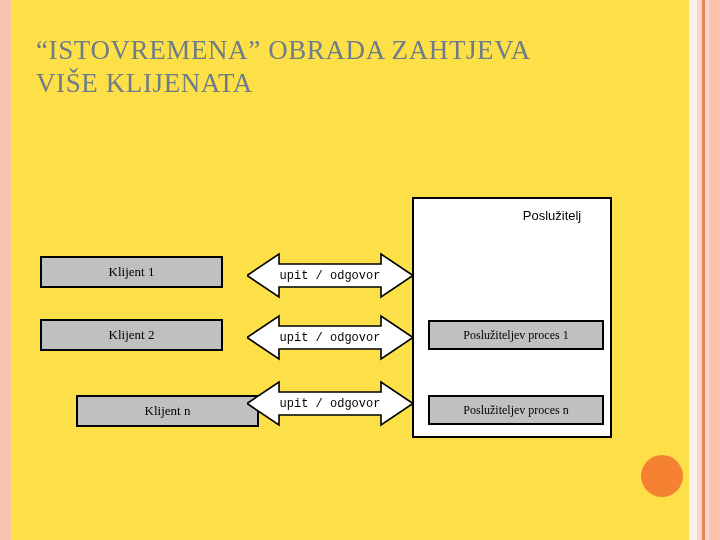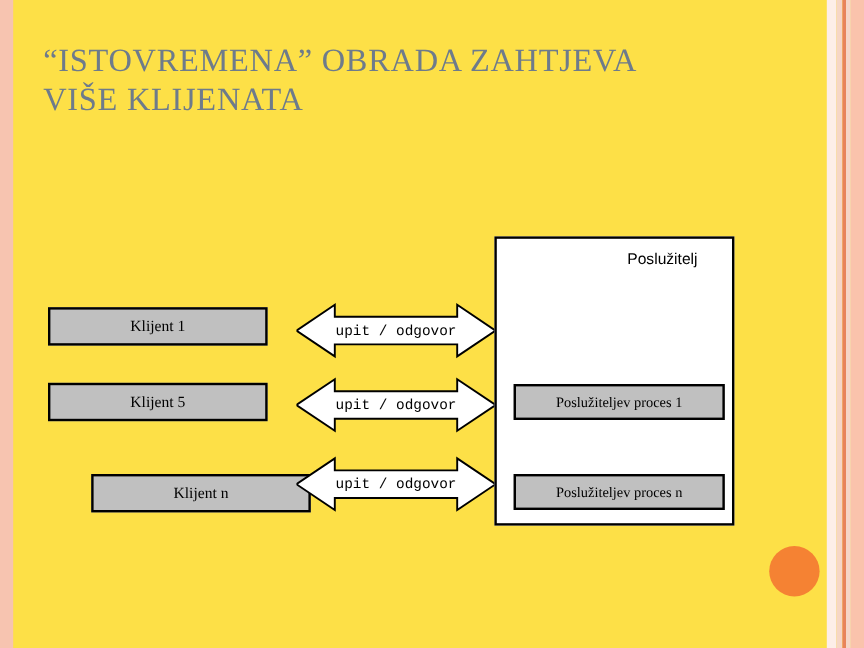--- a/index.html
+++ b/index.html
@@ -158,21 +158,21 @@
   <div class="stripe stripe-r-line"></div>
   <div class="stripe stripe-r-mid2"></div>
   <div class="stripe stripe-r-wide"></div>
 
   <div id="title">“ISTOVREMENA” OBRADA ZAHTJEVA
 VIŠE KLIJENATA</div>
 
   <div id="diagram">
 
     <div class="box client-box client-1">Klijent 1</div>
-    <div class="box client-box client-2">Klijent 5</div>
+    <div class="box client-box client-2">Klijent 2</div>
     <div class="box client-box client-3">Klijent n</div>
 
     <div class="arrow-wrap arrow-1">
       <svg viewBox="0 0 166 49" xmlns="http://www.w3.org/2000/svg">
         <polygon points="0,24.5 32,3 32,13 134,13 134,3 166,24.5 134,46 134,36 32,36 32,46" fill="#FFFFFF" stroke="#000000" stroke-width="1.6"></polygon>
       </svg>
       <div class="arrow-label">upit / odgovor</div>
     </div>
 
     <div class="arrow-wrap arrow-2">

